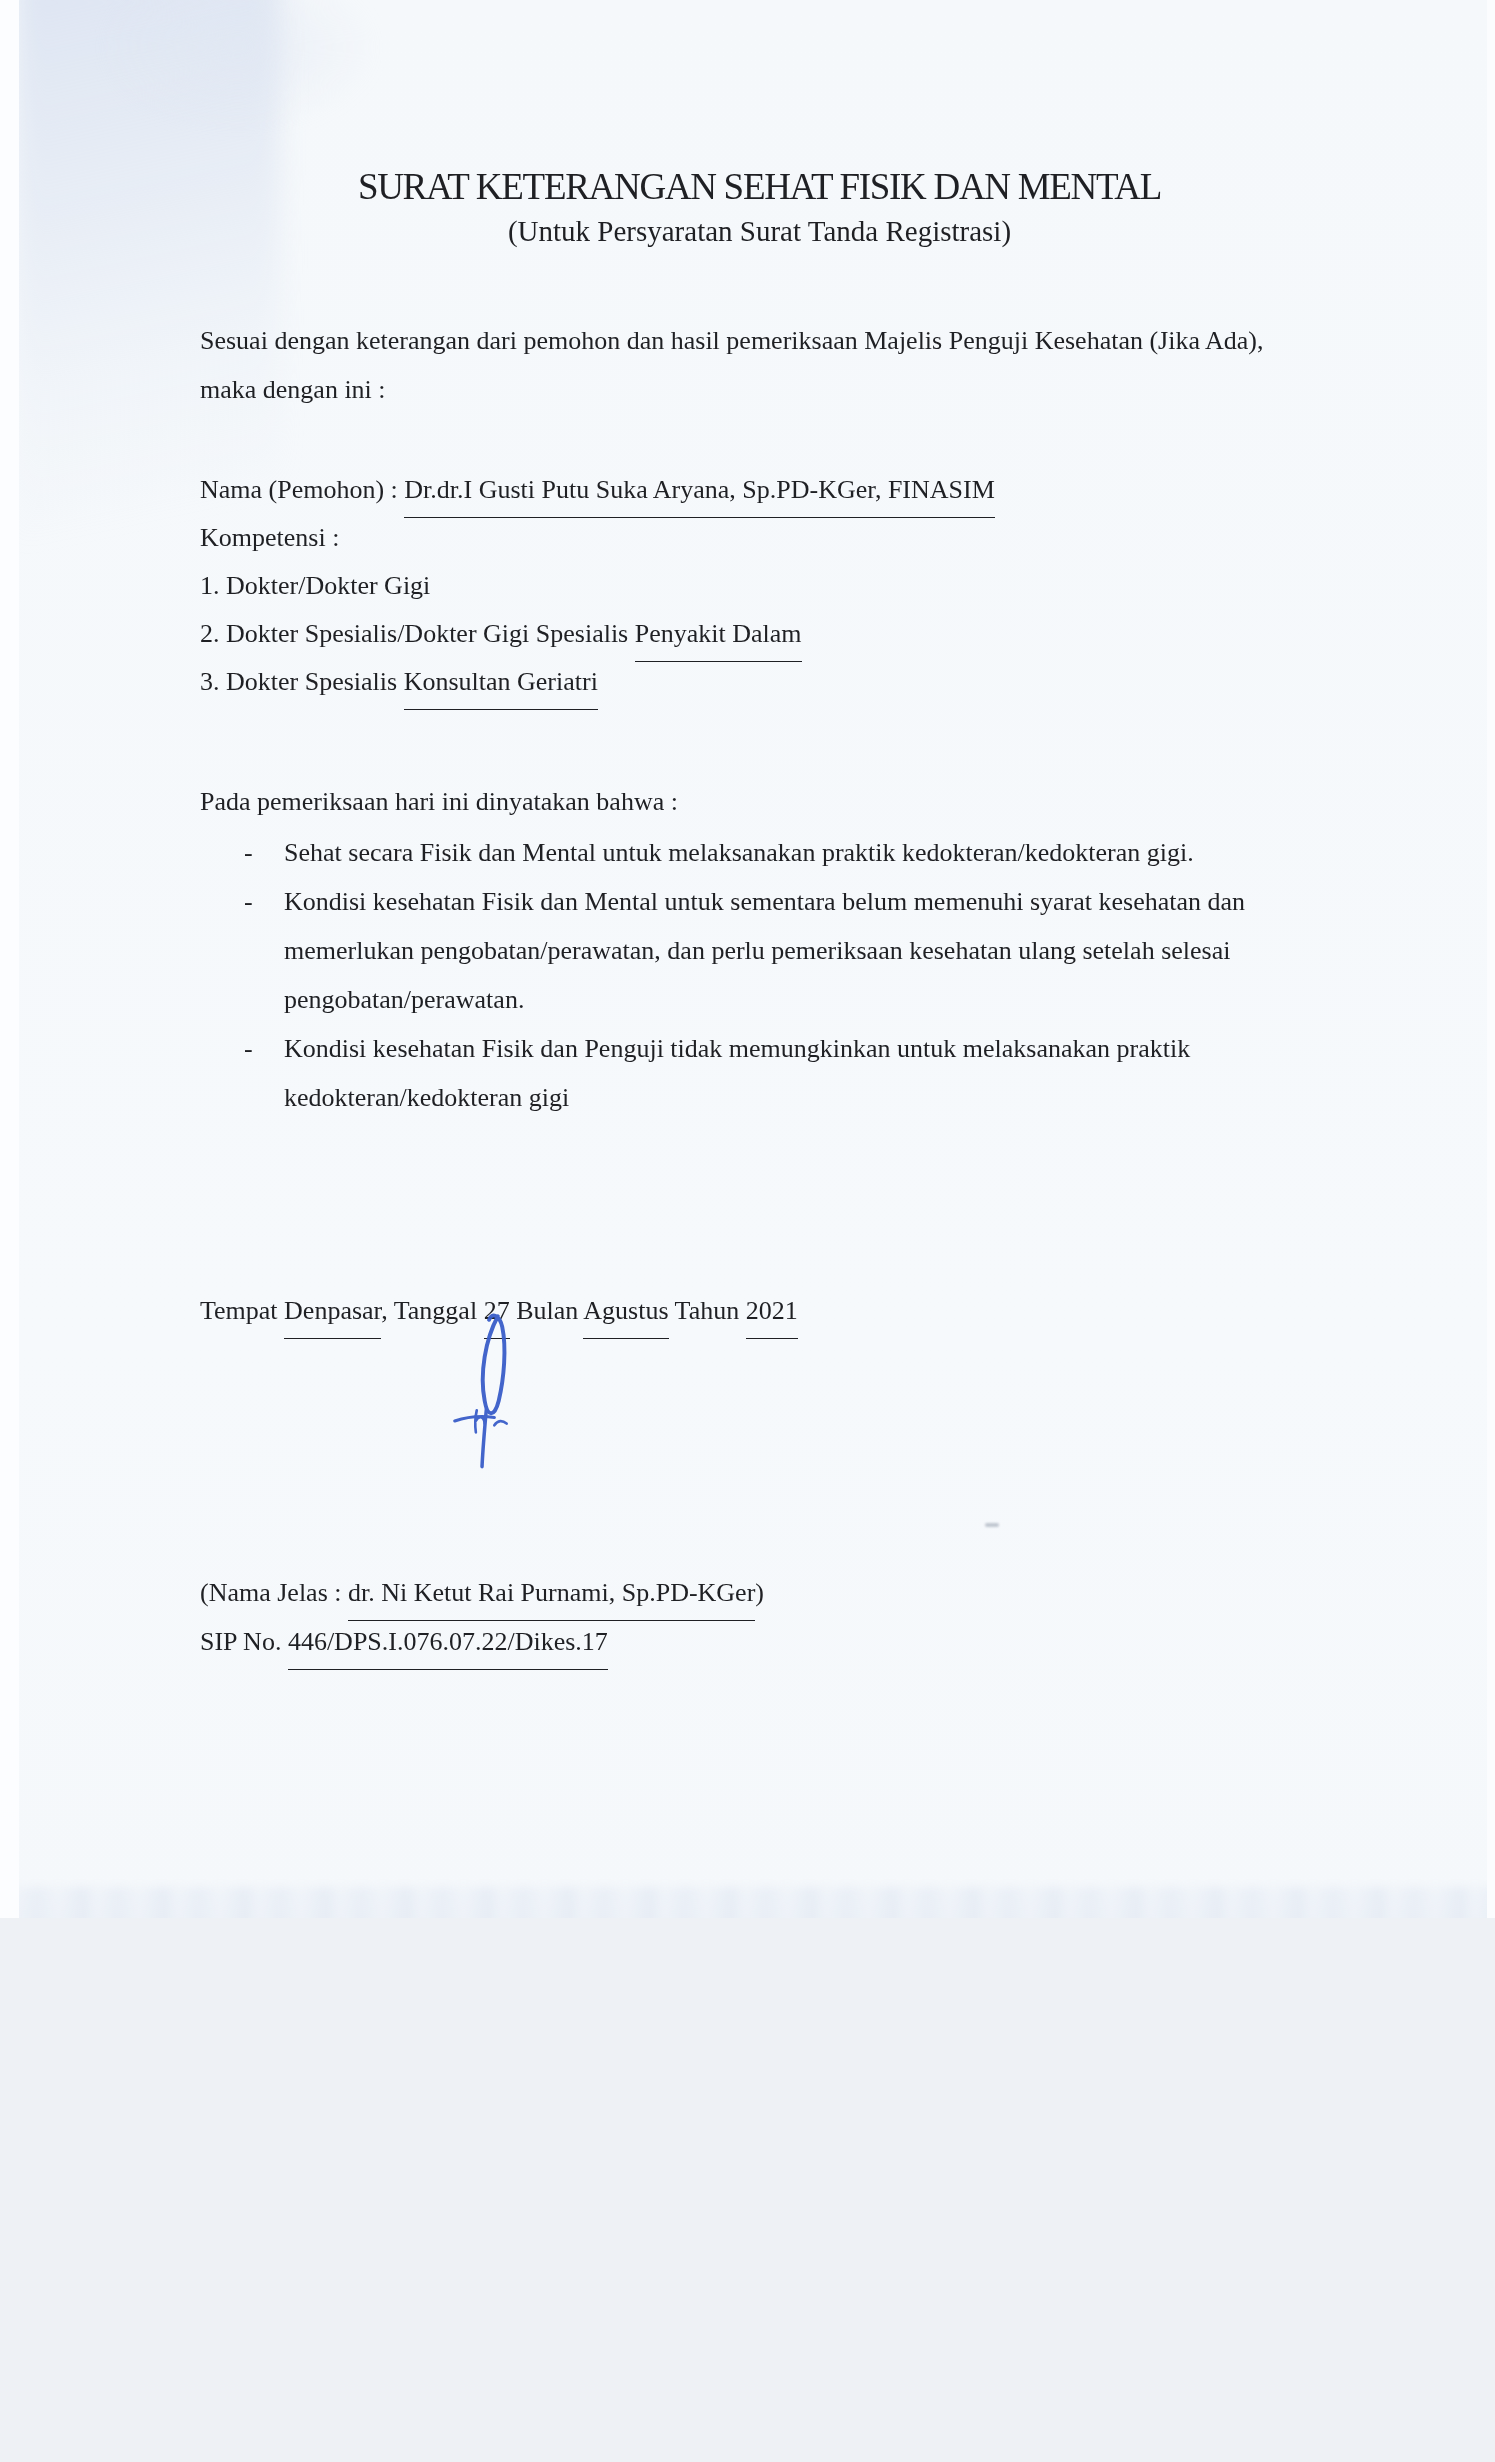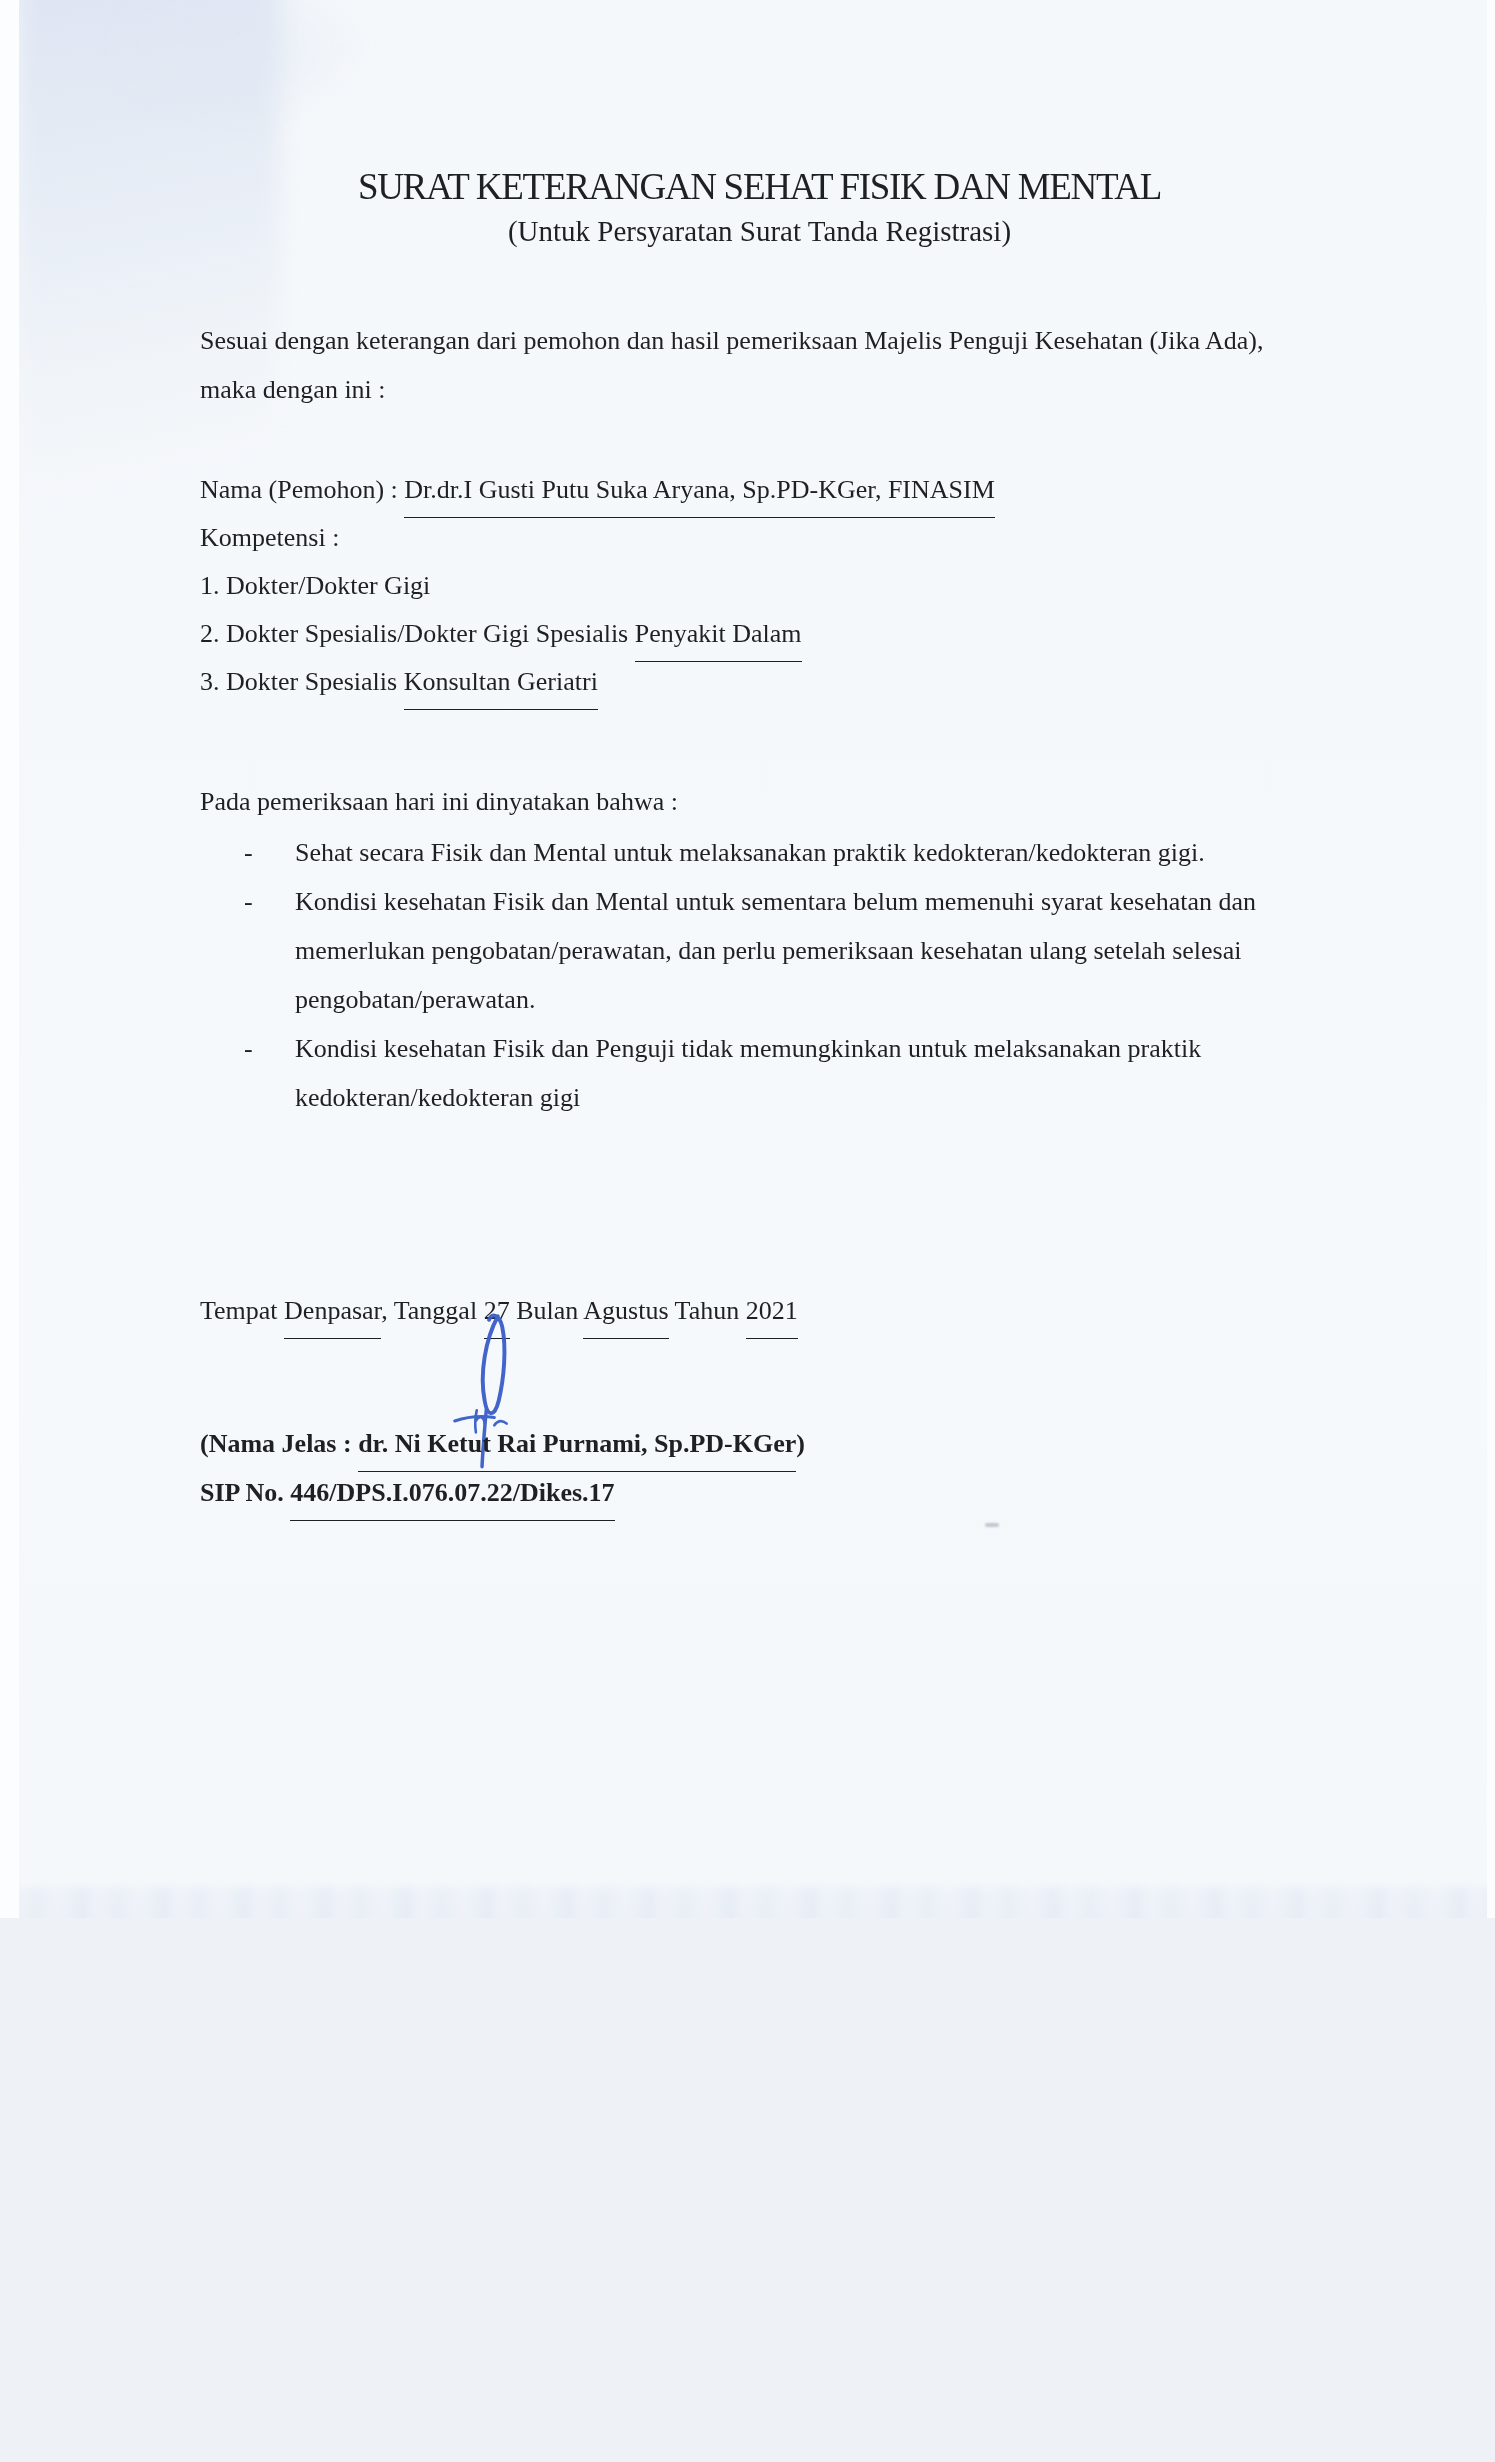--- a/index.html
+++ b/index.html
@@ -56,23 +56,23 @@
     font-size:29px; line-height:33px; text-align:center; white-space:nowrap;
   }
   .body-text { font-size:26px; line-height:49px; }
   .intro { top:316px; }
   .identity { top:466px; }
   .identity .line { line-height:48px; }
   .declaration { top:777px; }
   .bullets { top:828px; }
   .bullet { display:flex; padding-left:44px; }
   .bullet .dash { flex:0 0 40px; }
-  .bullet .btxt { flex:1; max-width:1032px;margin-left:11px; }
+  .bullet .btxt { flex:1; max-width:1032px; }
   .place-date { top:1286px; }
-  .closing { top:1419px;font-weight:bold; }
+  .closing { top:1568px; }
   .u { border-bottom:1.8px solid #1f2024; padding-bottom:13px; }
   .signature-svg { position:absolute; left:0; top:0; width:1496px; height:2462px; pointer-events:none; }
 </style>
 </head>
 <body>
 
 <div class="page">
 
   <div class="wash-a"></div>
   <div class="wash-b"></div>

